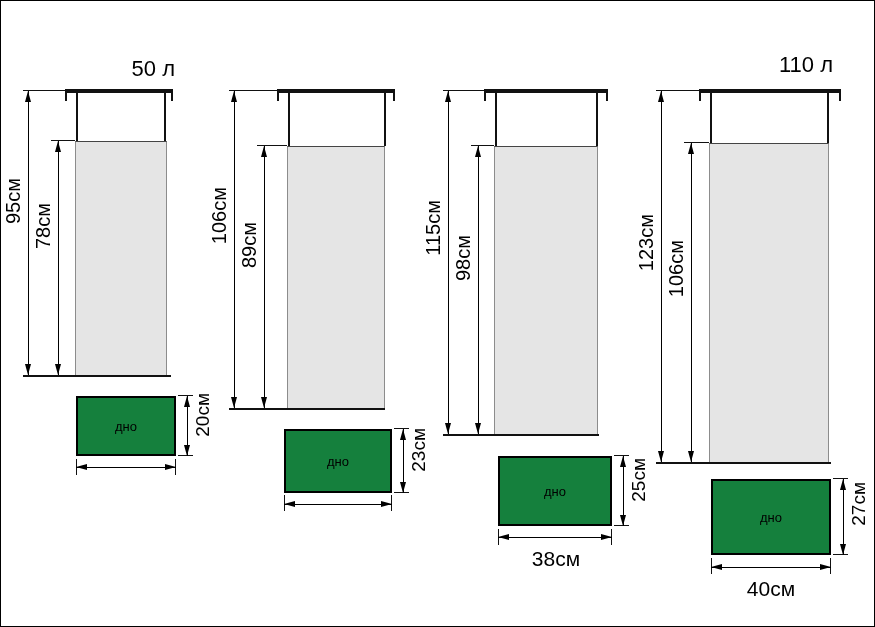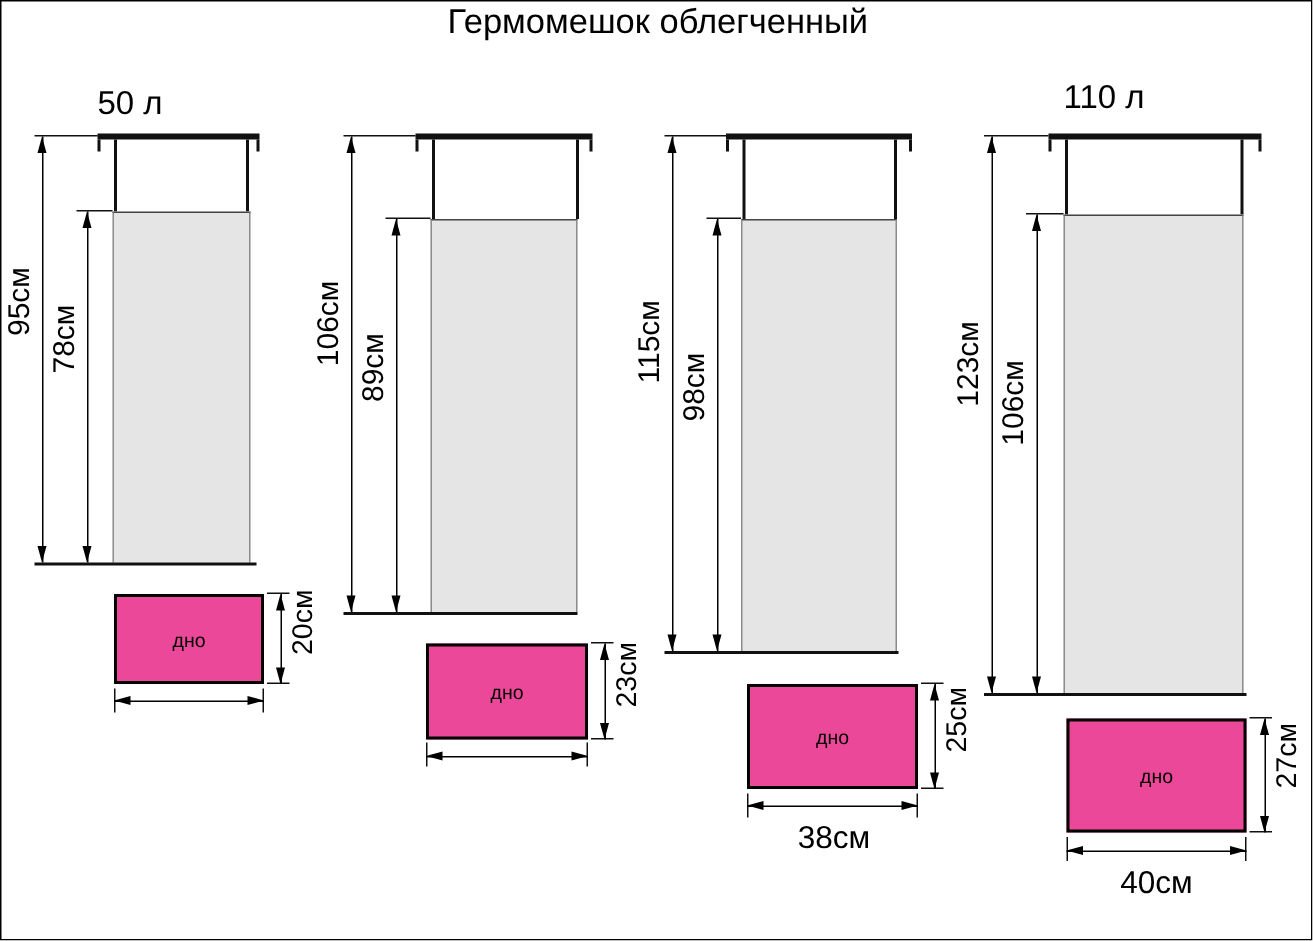--- a/index.html
+++ b/index.html
@@ -1,46 +1,45 @@
 <!DOCTYPE html>
 <html><head>
 <meta charset="utf-8">
 <style>
   html,body { margin:0; padding:0; background:#fff; }
   body { font-family:"Liberation Sans", sans-serif; color:#000; }
   .canvas { position:relative; width:875px; height:627px; background:#fff;
             border:1px solid #000; box-sizing:border-box; overflow:hidden; }
   .title { position:absolute; text-align:center; font-size:23px; }
-  .vol   { position:absolute; text-align:left; font-size:22px; }
+  .vol   { position:absolute; text-align:right; font-size:22px; }
   .line  { position:absolute; background:#111; }
   .vdim  { position:absolute; width:1px; background:#000; }
   .vdim::before,.vdim::after { content:""; position:absolute; left:-3px; width:0; height:0;
             border-left:3.5px solid transparent; border-right:3.5px solid transparent; }
   .vdim::before { top:0; border-bottom:11px solid #000; }
   .vdim::after  { bottom:0; border-top:11px solid #000; }
   .hdim  { position:absolute; height:1px; background:#000; }
   .hdim::before,.hdim::after { content:""; position:absolute; top:-3px; width:0; height:0;
             border-top:3.5px solid transparent; border-bottom:3.5px solid transparent; }
   .hdim::before { left:0; border-right:11px solid #000; }
   .hdim::after  { right:0; border-left:11px solid #000; }
   .vlabel { position:absolute; writing-mode:vertical-rl; transform:rotate(180deg);
             font-size:20px; line-height:24px; white-space:nowrap; }
   .vlabel.sm { font-size:19px; }
   .hlabel { position:absolute; text-align:center; font-size:21px; }
   .bagbody { position:absolute; background:#e5e5e5; box-sizing:border-box;
             border:1px solid #8c8c8c; border-top-color:#444; border-bottom:none; }
-  .brect  { position:absolute; border:2px solid #000; background:#ec4899; box-sizing:border-box;
+  .brect  { position:absolute; border:2px solid #000; background:#15803d; box-sizing:border-box;
             display:flex; align-items:center; justify-content:center; font-size:13px; }
 </style>
 </head>
 <body>
 
 <div class="canvas">
 
-  <div class="title" style="left:0;top:8;width:875px;">Гермомешок облегченный</div>
 
   <div class="vol" style="left:64px;top:55px;width:110px;">50 л</div>
   <div class="line" style="left:64px;top:88px;width:108px;height:4px;"></div>
   <div class="line" style="left:64px;top:92px;width:2px;height:8px;"></div>
   <div class="line" style="left:170px;top:92px;width:2px;height:8px;"></div>
   <div class="line" style="left:75px;top:92px;width:2px;height:48px;"></div>
   <div class="line" style="left:163px;top:92px;width:2px;height:48px;"></div>
   <div class="bagbody" style="left:74px;top:140px;width:92px;height:234px;"></div>
   <div class="line" style="left:22px;top:374px;width:148px;height:2px;"></div>
   <div class="line" style="left:22px;top:89px;width:42px;height:1px;"></div>

